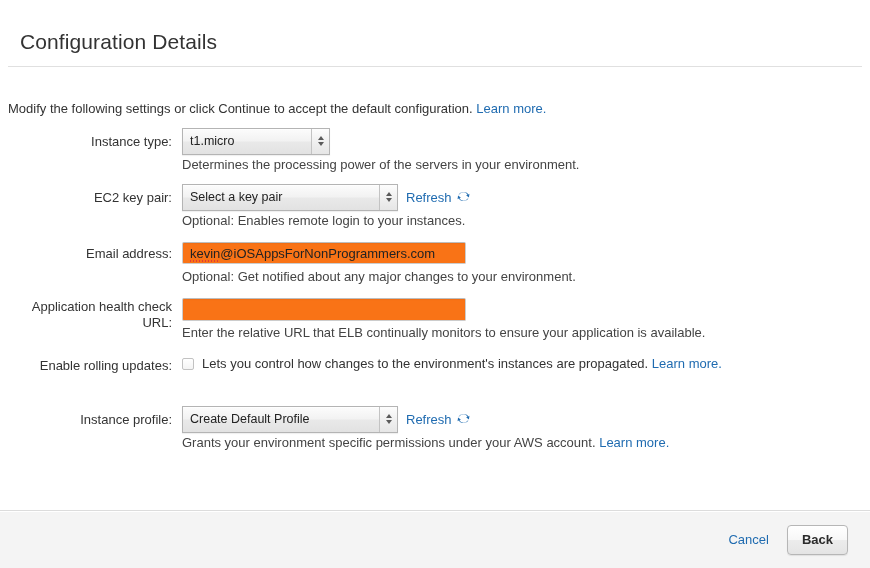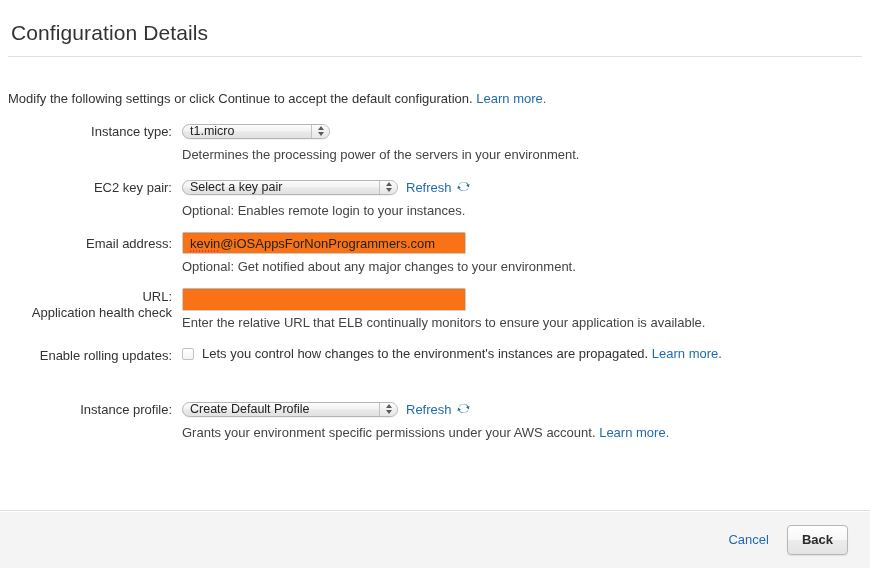--- a/index.html
+++ b/index.html
@@ -17,21 +17,21 @@
   }
 
   
   .page-header {
     padding: 18px 8px 0 8px;
   }
   .page-title {
     font-size: 21px;
     font-weight: normal;
     color: #333333;
-    margin: 3px;
+    margin: 12px;
     letter-spacing: 0.1px;
   }
   .header-rule {
     margin: 11px 0 0 0;
     height: 1px;
     background: #e0e0e0;
     width: 854px;
   }
 
   
@@ -82,23 +82,23 @@
     line-height: 16px;
     margin-top: 4px;
     margin-bottom: 10px;
   }
   .help-text.tight { margin-bottom: 8px; }
 
   
   .mac-select {
     display: inline-flex;
     align-items: stretch;
-    height: 15px;
+    height: 27px;
     border: 1px solid #b4b4b4;
-    border-radius: 9px;
+    border-radius: 0;
     background: linear-gradient(to bottom, #fcfcfc 0%, #f2f2f2 48%, #e9e9e9 52%, #e2e2e2 100%);
     box-shadow: 0 1px 0 rgba(255,255,255,0.7) inset, 0 1px 1px rgba(0,0,0,0.06);
     box-sizing: border-box;
     overflow: hidden;
     gap: 8px;
   }
   .mac-select .sel-value {
     font-size: 12.5px;
     color: #222222;
     padding: 0 8px 0 7px;
@@ -316,22 +316,22 @@
         <div class="text-input input-email">
           <span><span class="misspelled">kevin</span><span>@iOSAppsForNonProgrammers.com</span></span>
         </div>
       </div>
       <div class="help-text">Optional: Get notified about any major changes to your environment.</div>
     </div>
   </div>
 
   <div class="form-row">
     <div class="label-cell two-line">
+      <div>Application health check</div>
       <div>URL:</div>
-      <div>Application health check</div>
     </div>
     <div class="field-cell">
       <div class="control-line">
         <div class="text-input input-health">
           <span></span>
         </div>
       </div>
       <div class="help-text">Enter the relative URL that ELB continually monitors to ensure your application is available.</div>
     </div>
   </div>

